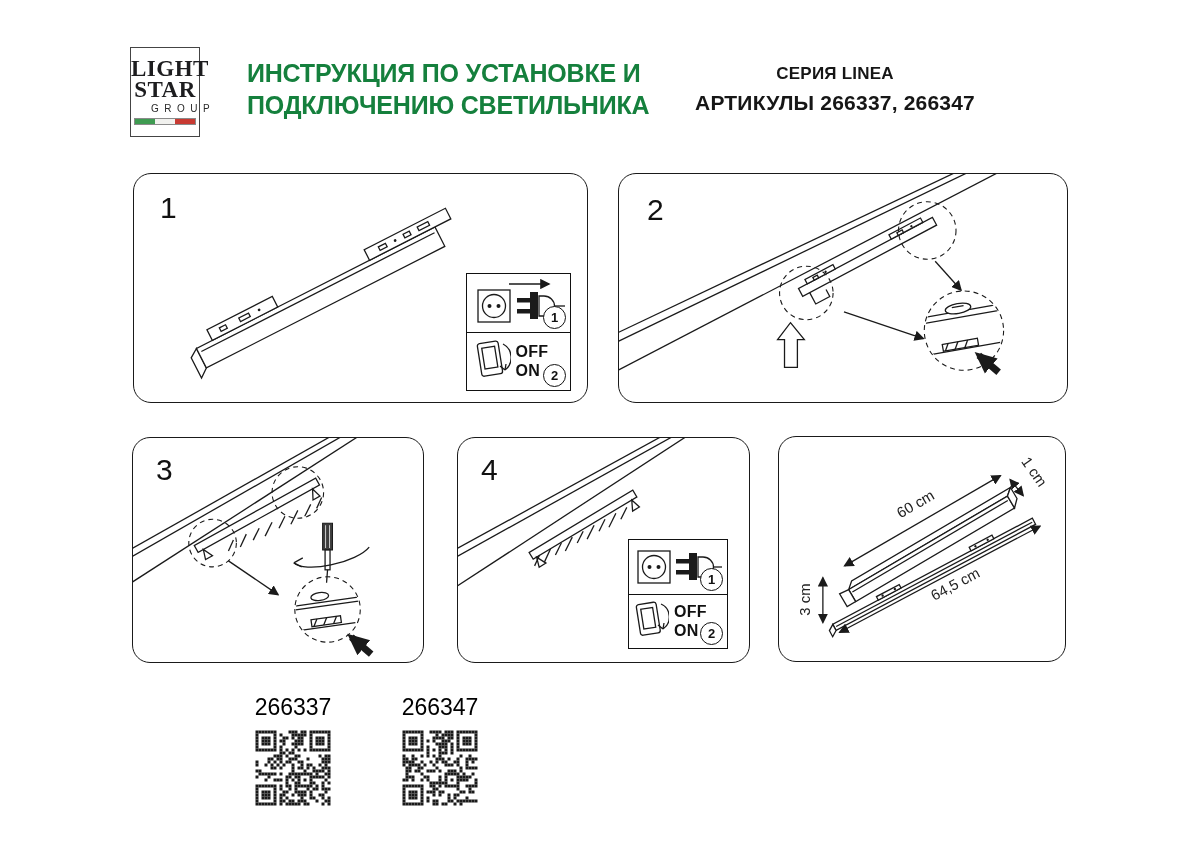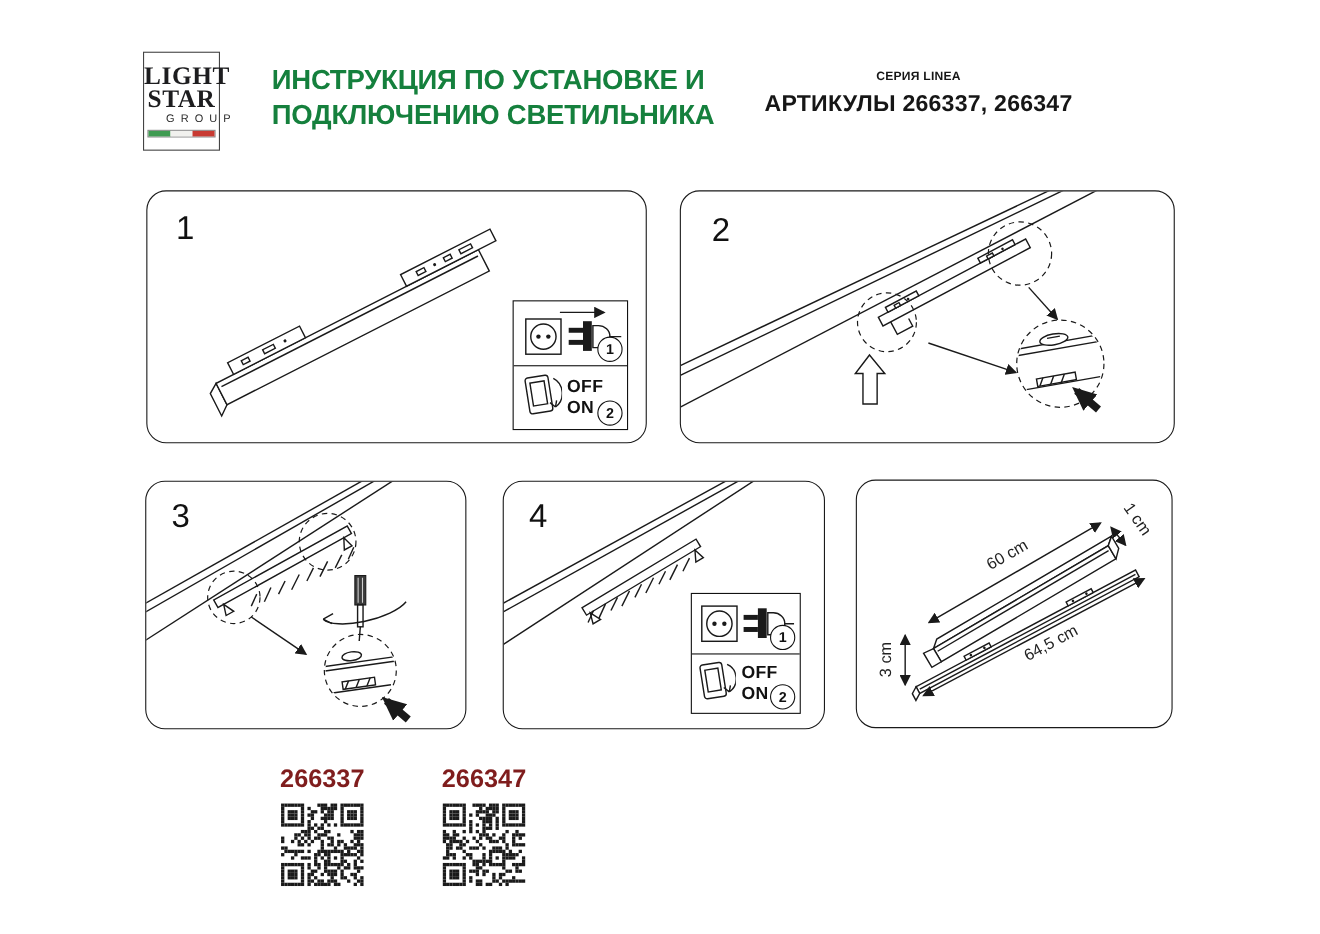--- a/index.html
+++ b/index.html
@@ -7,40 +7,40 @@
         font-family:"Liberation Sans",sans-serif;color:#111;}
   
   .logo{position:absolute;left:130px;top:47px;width:70px;height:90px;
         border:1.5px solid #444;background:#fff;text-align:center;box-sizing:border-box;padding-top:10px;}
   .logo .l1,.logo .l2{font-family:"Liberation Serif",serif;font-weight:700;font-size:23px;line-height:21px;letter-spacing:.5px;color:#1d1d1f;}
   .logo .l3{font-size:10px;letter-spacing:5.5px;margin-top:3px;margin-left:20px;color:#2a2a2a;}
   .flag{width:62px;height:7px;margin:4px auto 0;display:flex;border:1px solid #8a8a8a;box-sizing:border-box;}
   .flag i{flex:1;display:block;}
   .title{position:absolute;left:247px;top:57px;font-size:25px;font-weight:700;line-height:32px;letter-spacing:-0.2px;color:#15803d;}
   .rhead{position:absolute;left:650px;top:64px;width:370px;text-align:center;color:#161616;}
-  .series{font-size:11px;font-weight:700;letter-spacing:.2px;}
+  .series{font-size:17px;font-weight:700;letter-spacing:.2px;}
   .articles{font-size:21px;font-weight:700;margin-top:7px;letter-spacing:.2px;}
   
   .panel{position:absolute;border:1.6px solid #1a1a1a;border-radius:18px;background:#fff;box-sizing:border-box;}
   .pnum{position:absolute;font-size:30px;color:#111;z-index:3;}
   .art{position:absolute;left:0;top:0;width:100%;height:100%;}
   svg{display:block;}
   .stroke{fill:none;stroke:#1a1a1a;stroke-width:1.3;}
   .fillw{fill:#fff;stroke:#1a1a1a;stroke-width:1.3;}
   .dash{fill:none;stroke:#1a1a1a;stroke-width:1.1;stroke-dasharray:5 4;}
   
   .inset{position:absolute;border:1.5px solid #111;background:#fff;display:flex;flex-direction:column;box-sizing:border-box;z-index:4;}
   .irow{flex:1;position:relative;display:flex;align-items:center;justify-content:center;gap:5px;}
   .irow.first{border-bottom:1.5px solid #111;}
   .circ{position:absolute;right:4px;bottom:3px;width:21px;height:21px;border:1.6px solid #111;border-radius:50%;
         font-size:13px;font-weight:700;display:flex;align-items:center;justify-content:center;background:#fff;}
   .onoff{font-size:16px;font-weight:700;line-height:19px;letter-spacing:.3px;padding-right:16px;}
   
   .qrcol{position:absolute;width:86px;text-align:center;}
-  .qrlabel{font-size:23px;font-weight:700;color:#7f1d1d;}
+  .qrlabel{font-size:23px;font-weight:400;color:#000000;}
   .qrbox{margin:9px auto 0;width:76px;height:76px;}
 </style>
 </head>
 <body>
 
 <div class="page">
 
   <svg width="0" height="0" style="position:absolute">
     <defs>
       <marker id="arr" viewBox="0 0 10 10" refX="8.5" refY="5" markerWidth="8" markerHeight="8" orient="auto-start-reverse">

